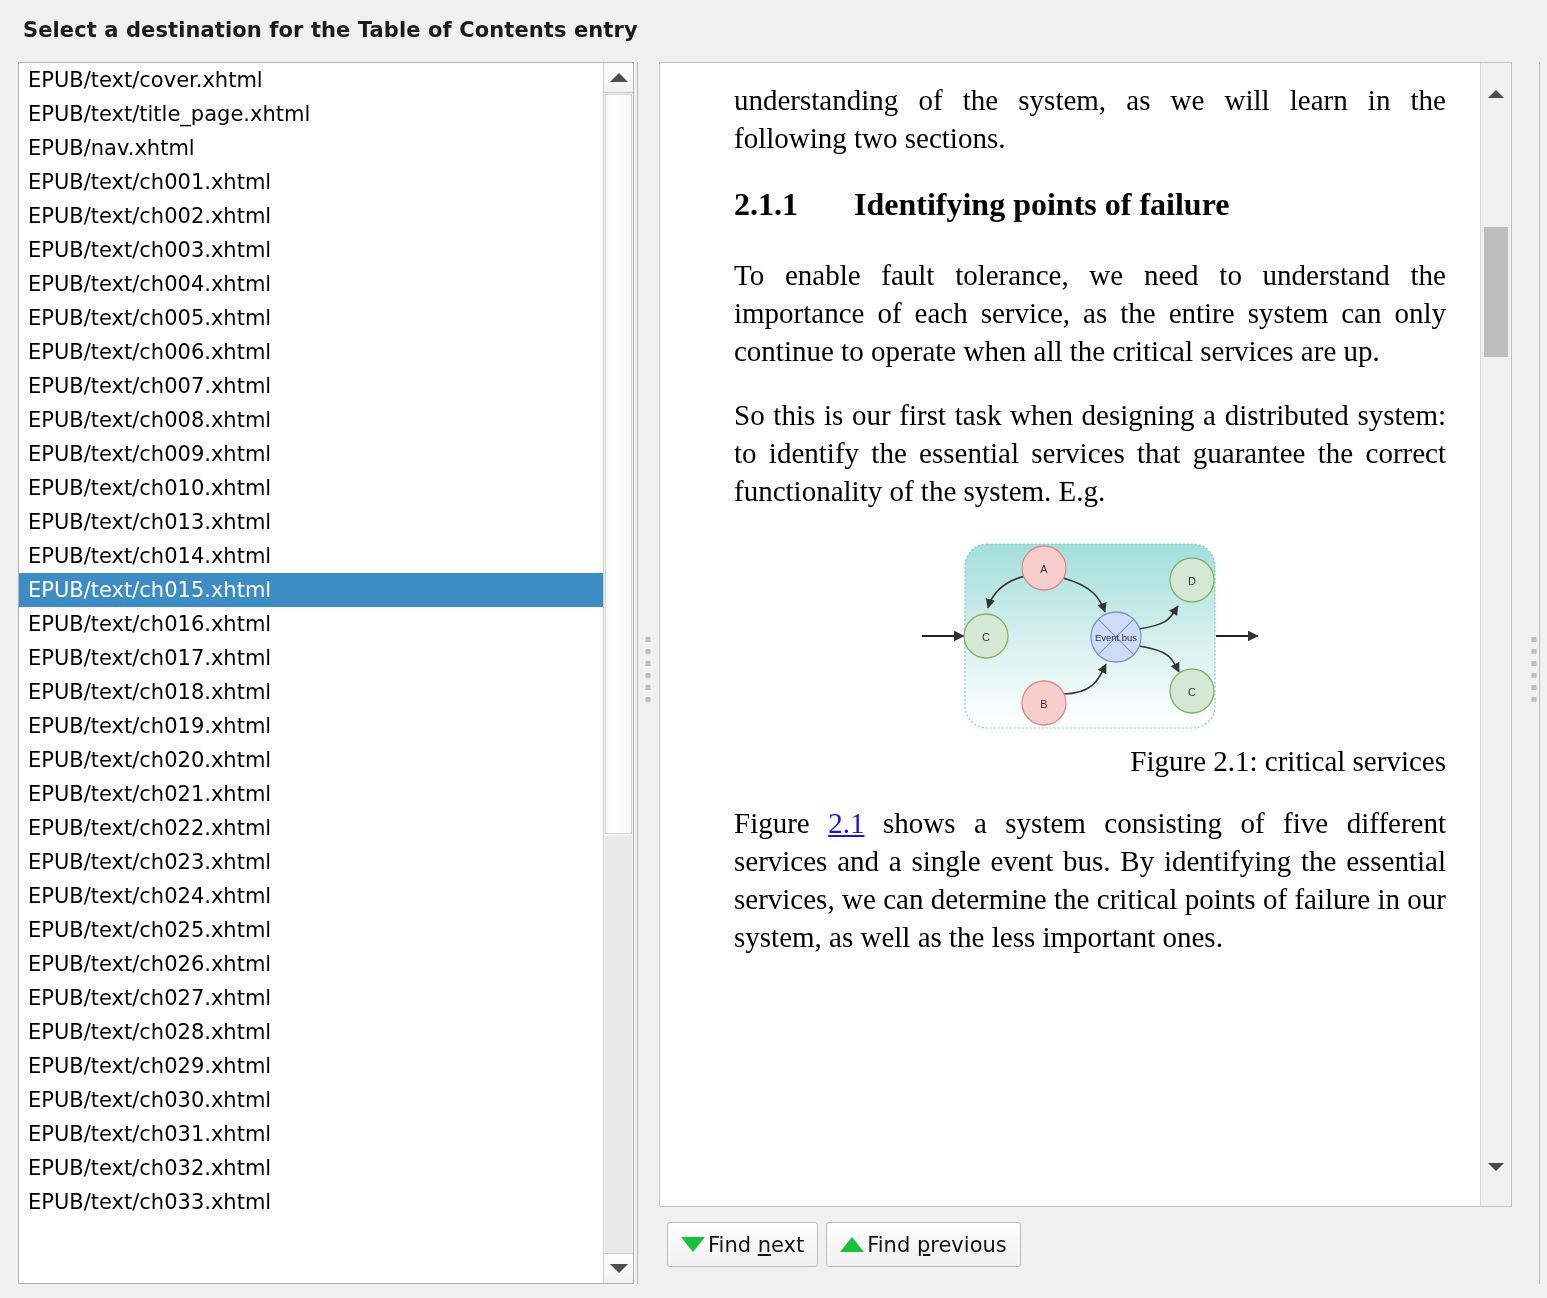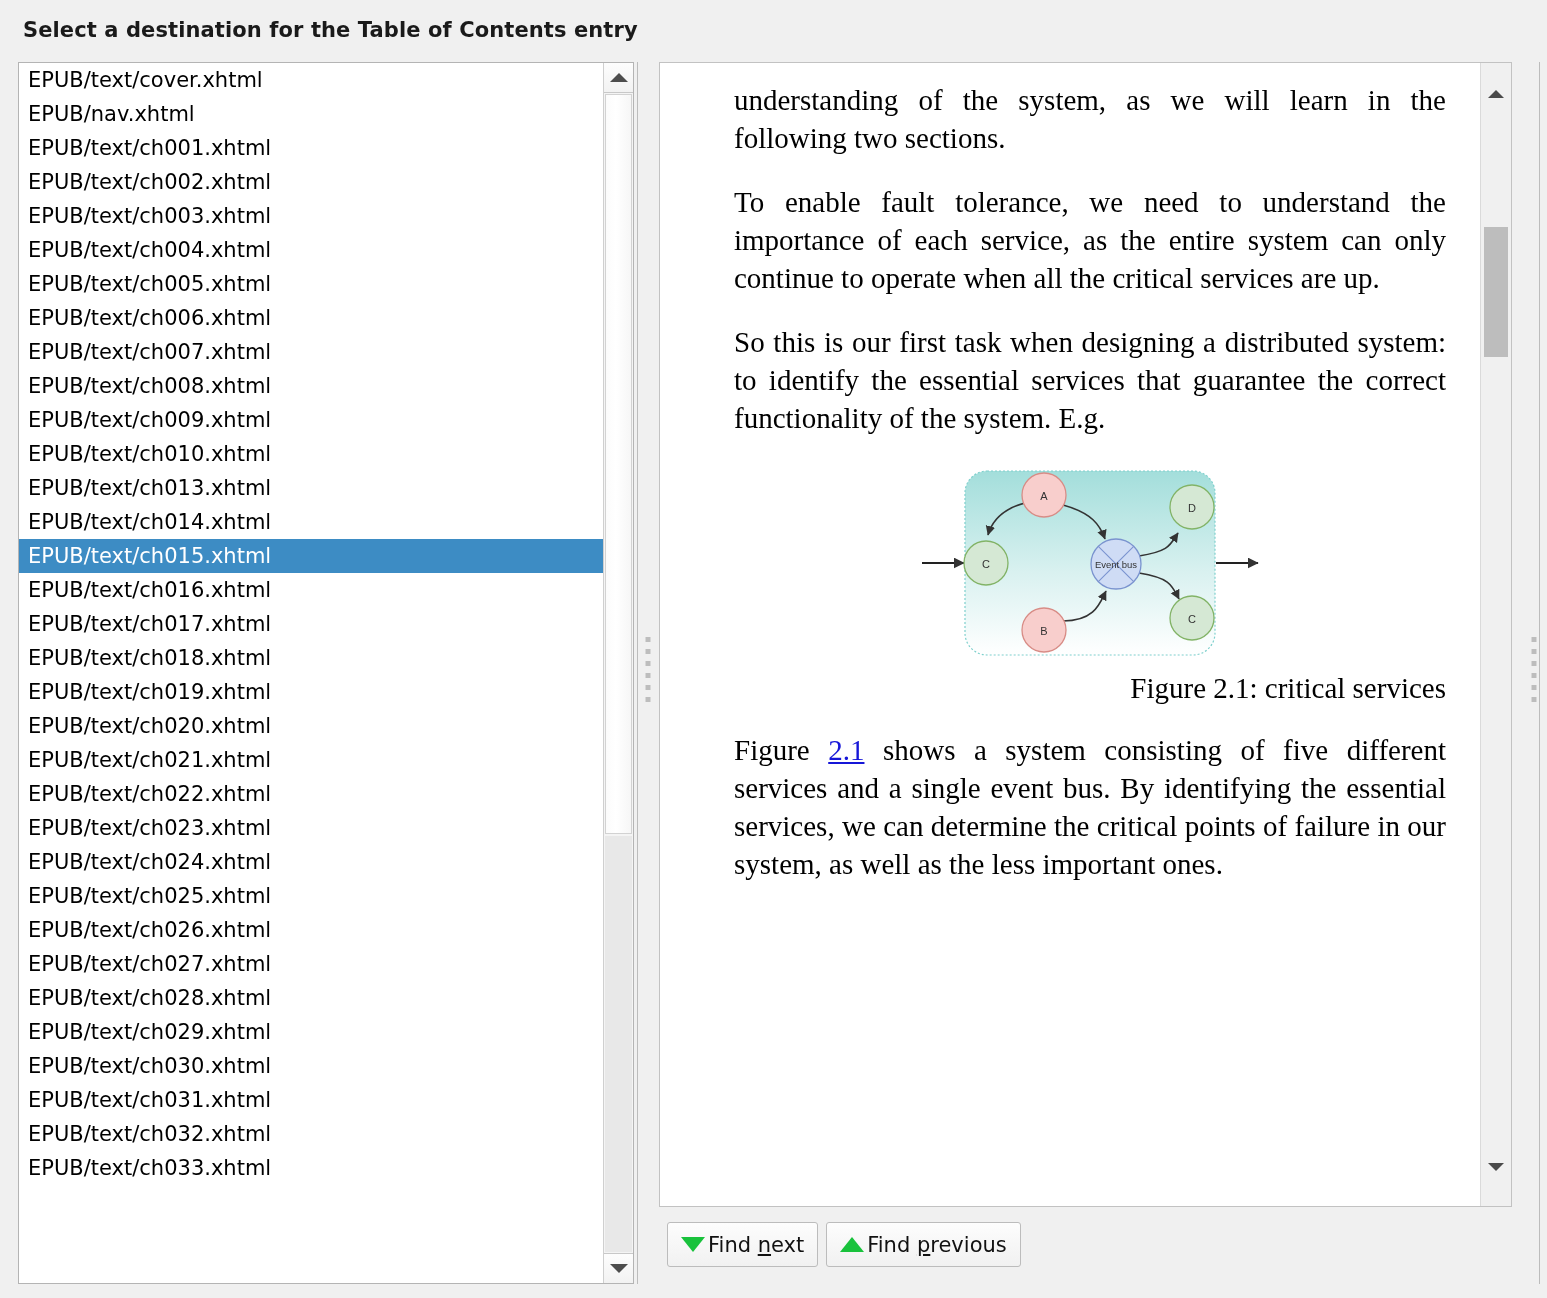--- a/index.html
+++ b/index.html
@@ -297,20 +297,21 @@
   .und { text-decoration: underline; }
 </style>
 </head>
 <body>
 
 <div class="dialog-title">Select a destination for the Table of Contents entry</div>
 
 <div class="list-panel">
   <div class="list-inner" id="list-inner">
       <div class="list-item">EPUB/text/cover.xhtml</div>
+      <div class="list-item">EPUB/text/title_page.xhtml</div>
       <div class="list-item">EPUB/nav.xhtml</div>
       <div class="list-item">EPUB/text/ch001.xhtml</div>
       <div class="list-item">EPUB/text/ch002.xhtml</div>
       <div class="list-item">EPUB/text/ch003.xhtml</div>
       <div class="list-item">EPUB/text/ch004.xhtml</div>
       <div class="list-item">EPUB/text/ch005.xhtml</div>
       <div class="list-item">EPUB/text/ch006.xhtml</div>
       <div class="list-item">EPUB/text/ch007.xhtml</div>
       <div class="list-item">EPUB/text/ch008.xhtml</div>
       <div class="list-item">EPUB/text/ch009.xhtml</div>
@@ -369,20 +370,25 @@
       <i></i>
       <i></i>
   </div>
 </div>
 
 <div class="preview-panel">
   <div class="doc">
 
     <p>understanding of the system, as we will learn in the following two sections.</p>
 
+    <h3>
+      <span class="num">2.1.1</span>
+      &nbsp;&nbsp;&nbsp;&nbsp;&nbsp;
+      <span>Identifying points of failure</span>
+    </h3>
 
     <p>To enable fault tolerance, we need to understand the importance of each service, as the entire system can only continue to operate when all the critical services are up.</p>
     <p>So this is our first task when designing a distributed system: to identify the essential services that guarantee the correct functionality of the system. E.g.</p>
 
     <div class="figure">
       <div class="diagram-wrap">
         <svg width="340" height="200" viewBox="0 0 340 200">
           <defs>
             <linearGradient id="boxgrad" x1="0" y1="0" x2="0" y2="1">
               <stop offset="0%" stop-color="#a3dedb"></stop>

